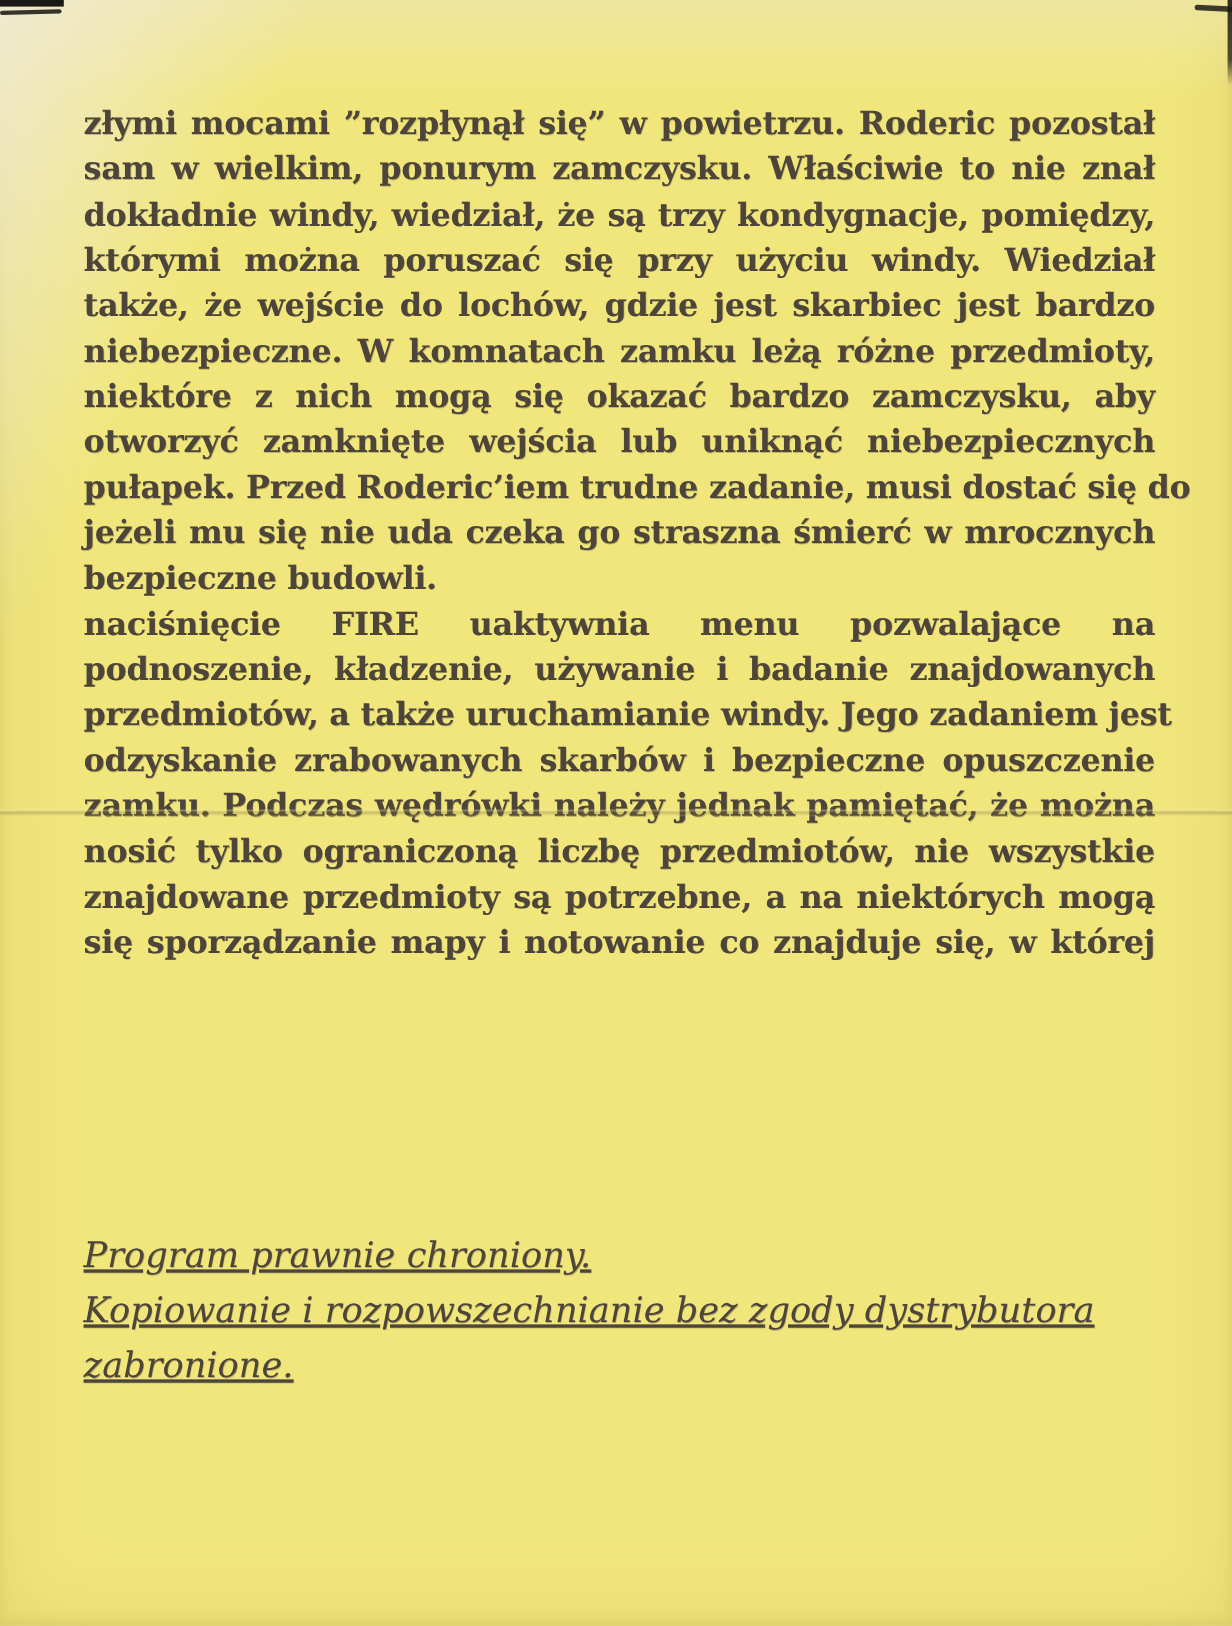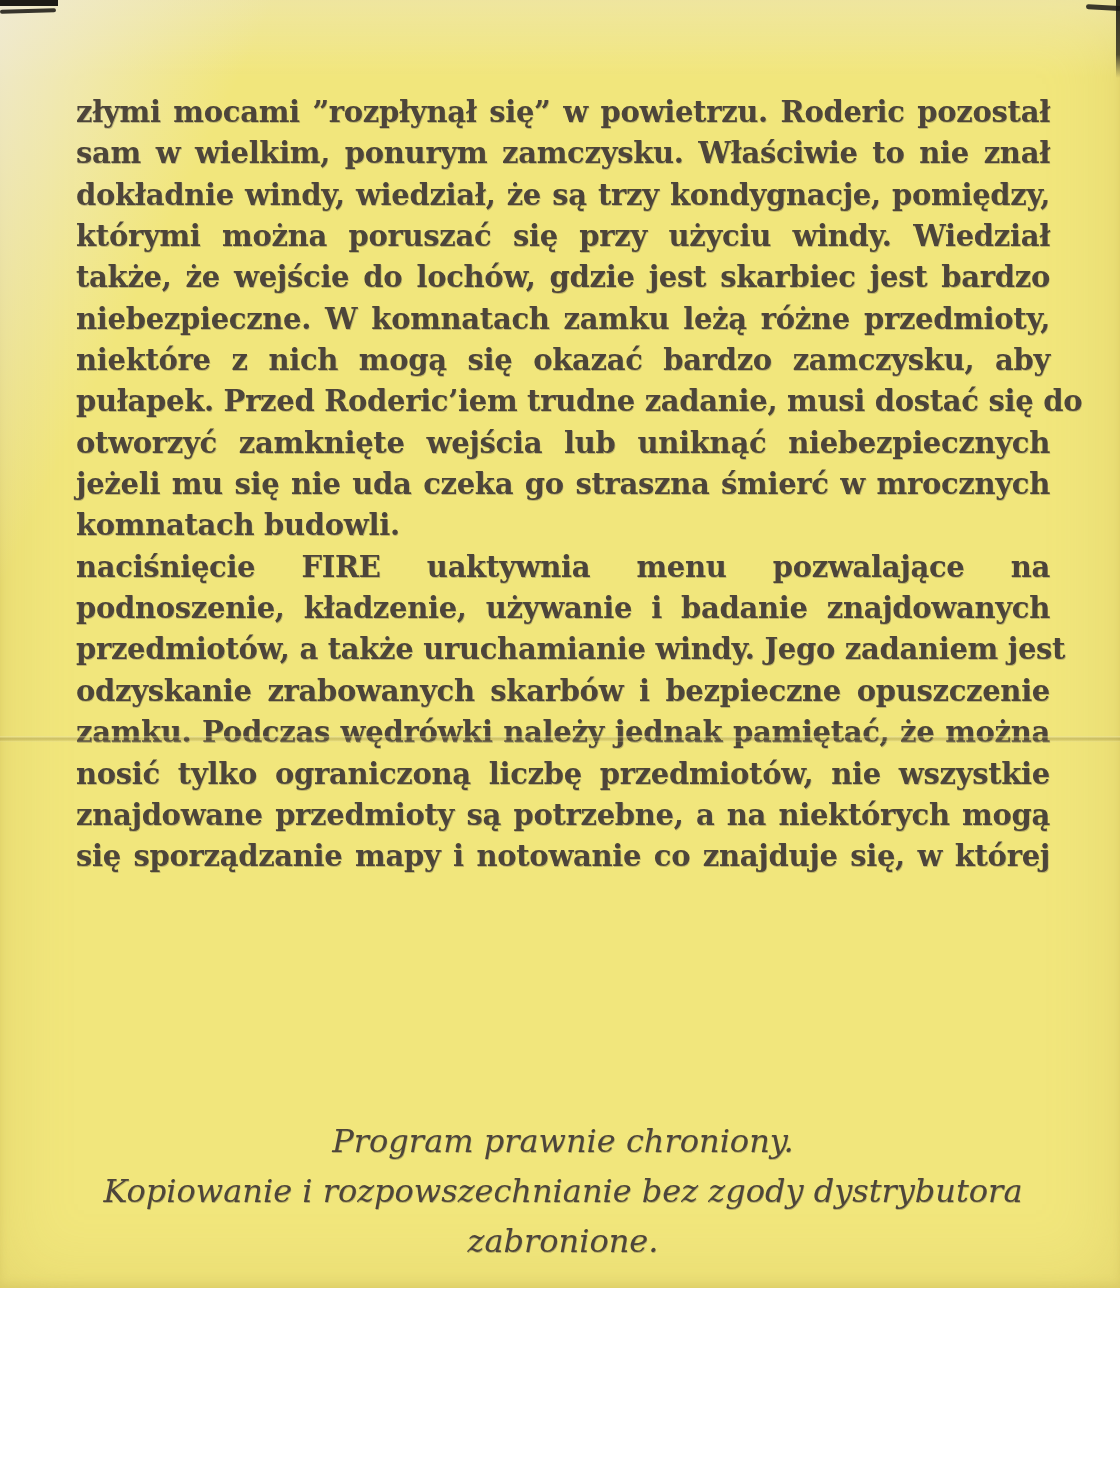--- a/index.html
+++ b/index.html
@@ -3,21 +3,21 @@
 <meta charset="utf-8">
 <style>
   html, body { margin: 0; padding: 0; }
   body {
     width: 1120px; height: 1478px;
     font-family: "DejaVu Serif", serif;
     overflow: hidden;
   }
   .page {
     position: relative;
-    width: 1120px; height: 1288px;
+    width: 1120px; height: 1478px;
     background: var(--paper, #f1e67c);
     box-shadow: inset 0 0 70px rgba(190, 168, 70, 0.28),
                 inset 0 -4px 10px rgba(185, 165, 70, 0.25);
     overflow: hidden;
   }
   
   .corner-highlight {
     position: absolute; left: 0; top: 0; width: 100%; height: 100%;
     background:
       linear-gradient(115deg, var(--corner_light, #f0ead0) 0%, rgba(240,234,200,0.0) 16%),
@@ -79,22 +79,23 @@
     text-align: left;
     text-align-last: left;
   }
   .footer-block {
     position: absolute;
     left: 76px; top: 1116px; width: 974px;
     color: var(--ink, #4d453a);
     font-size: 32px;
     font-style: italic;
     font-weight: 500;
-    text-align: center;
+    text-align: left;
     text-shadow: 0.5px 0.5px 0 rgba(77, 69, 58, 0.35);
+    text-decoration: underline;
   }
   .footer-line {
     height: 50px;
     line-height: 50px;
   }
 </style>
 </head>
 <body>
 
 <div class="page">
@@ -107,24 +108,24 @@
   <div class="mark-right-edge"></div>
 
   <div class="body-text">
     <div class="line">złymi mocami ”rozpłynął się” w powietrzu. Roderic pozostał</div>
     <div class="line">sam w wielkim, ponurym zamczysku. Właściwie to nie znał</div>
     <div class="line">dokładnie windy, wiedział, że są trzy kondygnacje, pomiędzy,</div>
     <div class="line">którymi można poruszać się przy użyciu windy. Wiedział</div>
     <div class="line">także, że wejście do lochów, gdzie jest skarbiec jest bardzo</div>
     <div class="line">niebezpieczne. W komnatach zamku leżą różne przedmioty,</div>
     <div class="line">niektóre z nich mogą się okazać bardzo zamczysku, aby</div>
+    <div class="line">otworzyć zamknięte wejścia lub uniknąć niebezpiecznych</div>
     <div class="line">pułapek. Przed Roderic’iem trudne zadanie, musi dostać się do</div>
-    <div class="line">otworzyć zamknięte wejścia lub uniknąć niebezpiecznych</div>
     <div class="line">jeżeli mu się nie uda czeka go straszna śmierć w mrocznych</div>
-    <div class="line para-end">komnatach budowli.</div>
+    <div class="line para-end">bezpieczne budowli.</div>
     <div class="line">naciśnięcie FIRE uaktywnia menu pozwalające na</div>
     <div class="line">podnoszenie, kładzenie, używanie i badanie znajdowanych</div>
     <div class="line">przedmiotów, a także uruchamianie windy. Jego zadaniem jest</div>
     <div class="line">odzyskanie zrabowanych skarbów i bezpieczne opuszczenie</div>
     <div class="line">zamku. Podczas wędrówki należy jednak pamiętać, że można</div>
     <div class="line">nosić tylko ograniczoną liczbę przedmiotów, nie wszystkie</div>
     <div class="line">znajdowane przedmioty są potrzebne, a na niektórych mogą</div>
     <div class="line">się sporządzanie mapy i notowanie co znajduje się, w której</div>
   </div>
 

